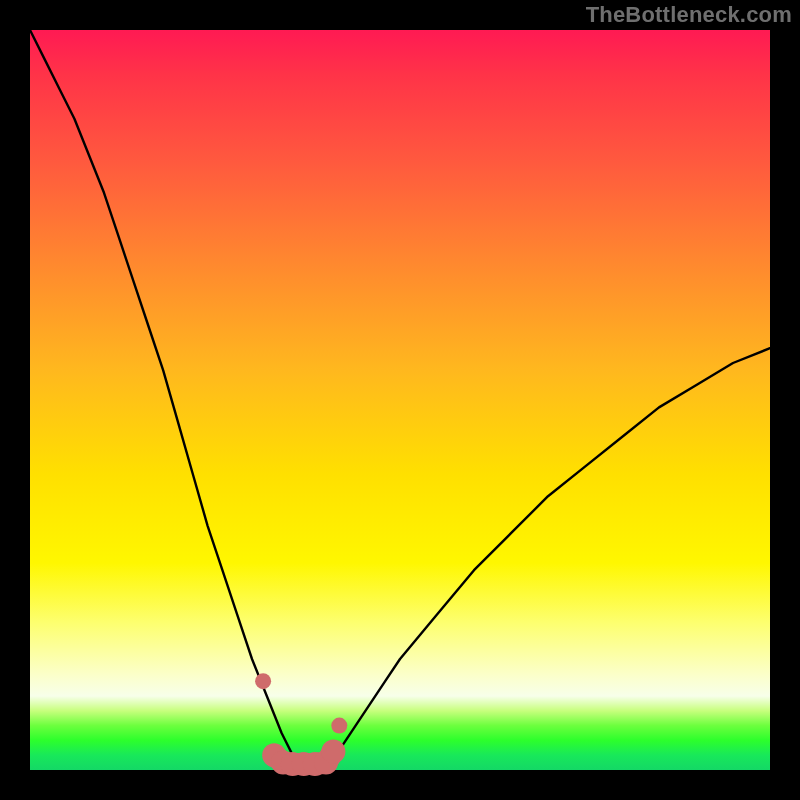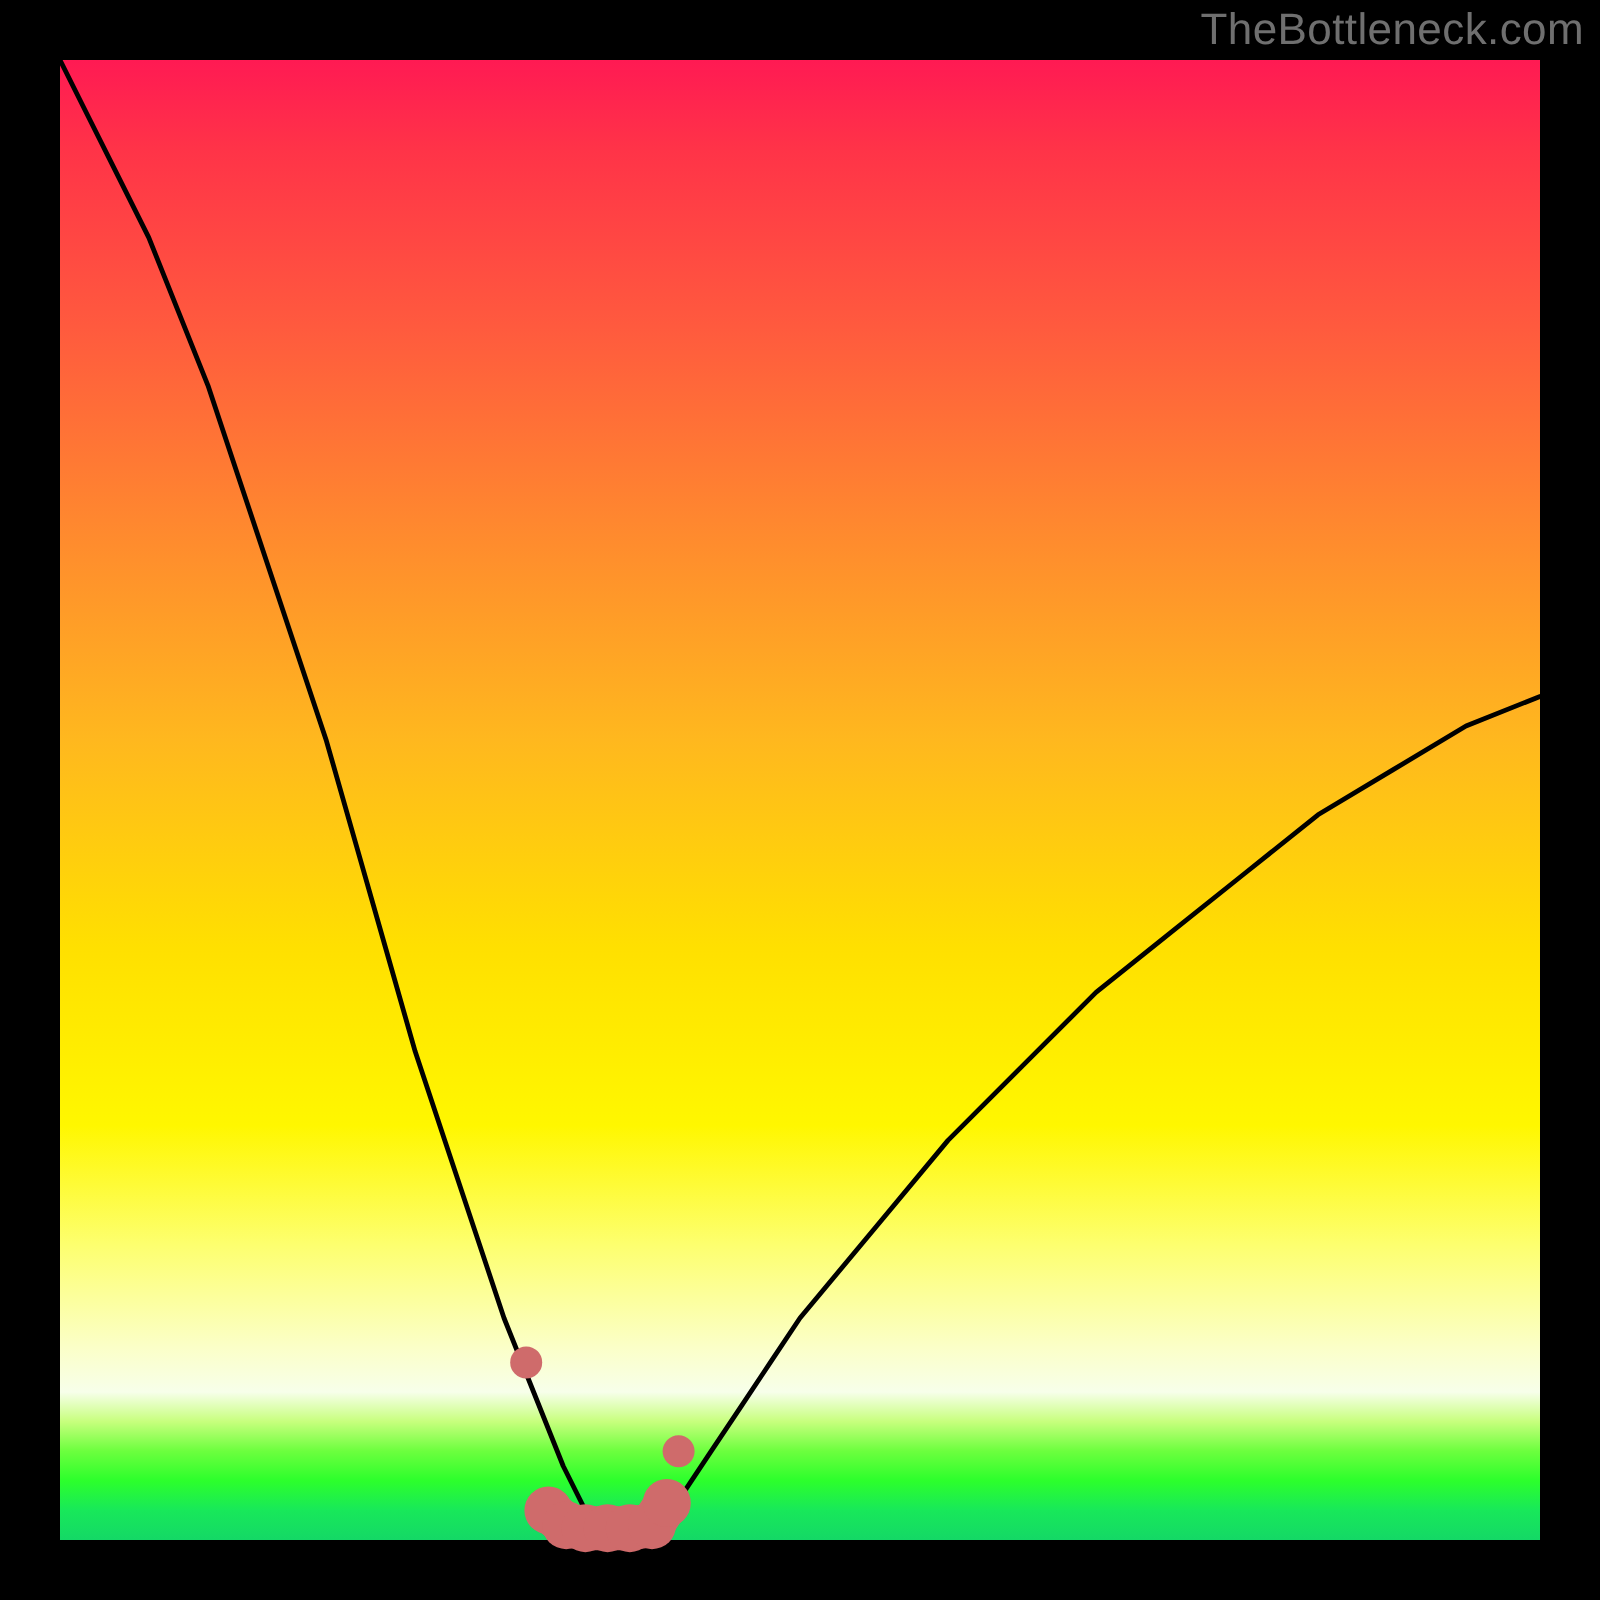--- a/index.html
+++ b/index.html
@@ -44,21 +44,21 @@
       #14d866 100%
     );
   }
   .watermark {
     position: absolute;
     top: 2px;
     right: 8px;
     color: #6f6f6f;
     font-size: 22px;
     letter-spacing: 0.2px;
-    font-weight: 400;
+    font-weight: 700;
     user-select: none;
   }
   svg.curve {
     position: absolute;
     left: 0; top: 0;
     width: 740px;
     height: 740px;
     overflow: visible;
   }
 </style>

